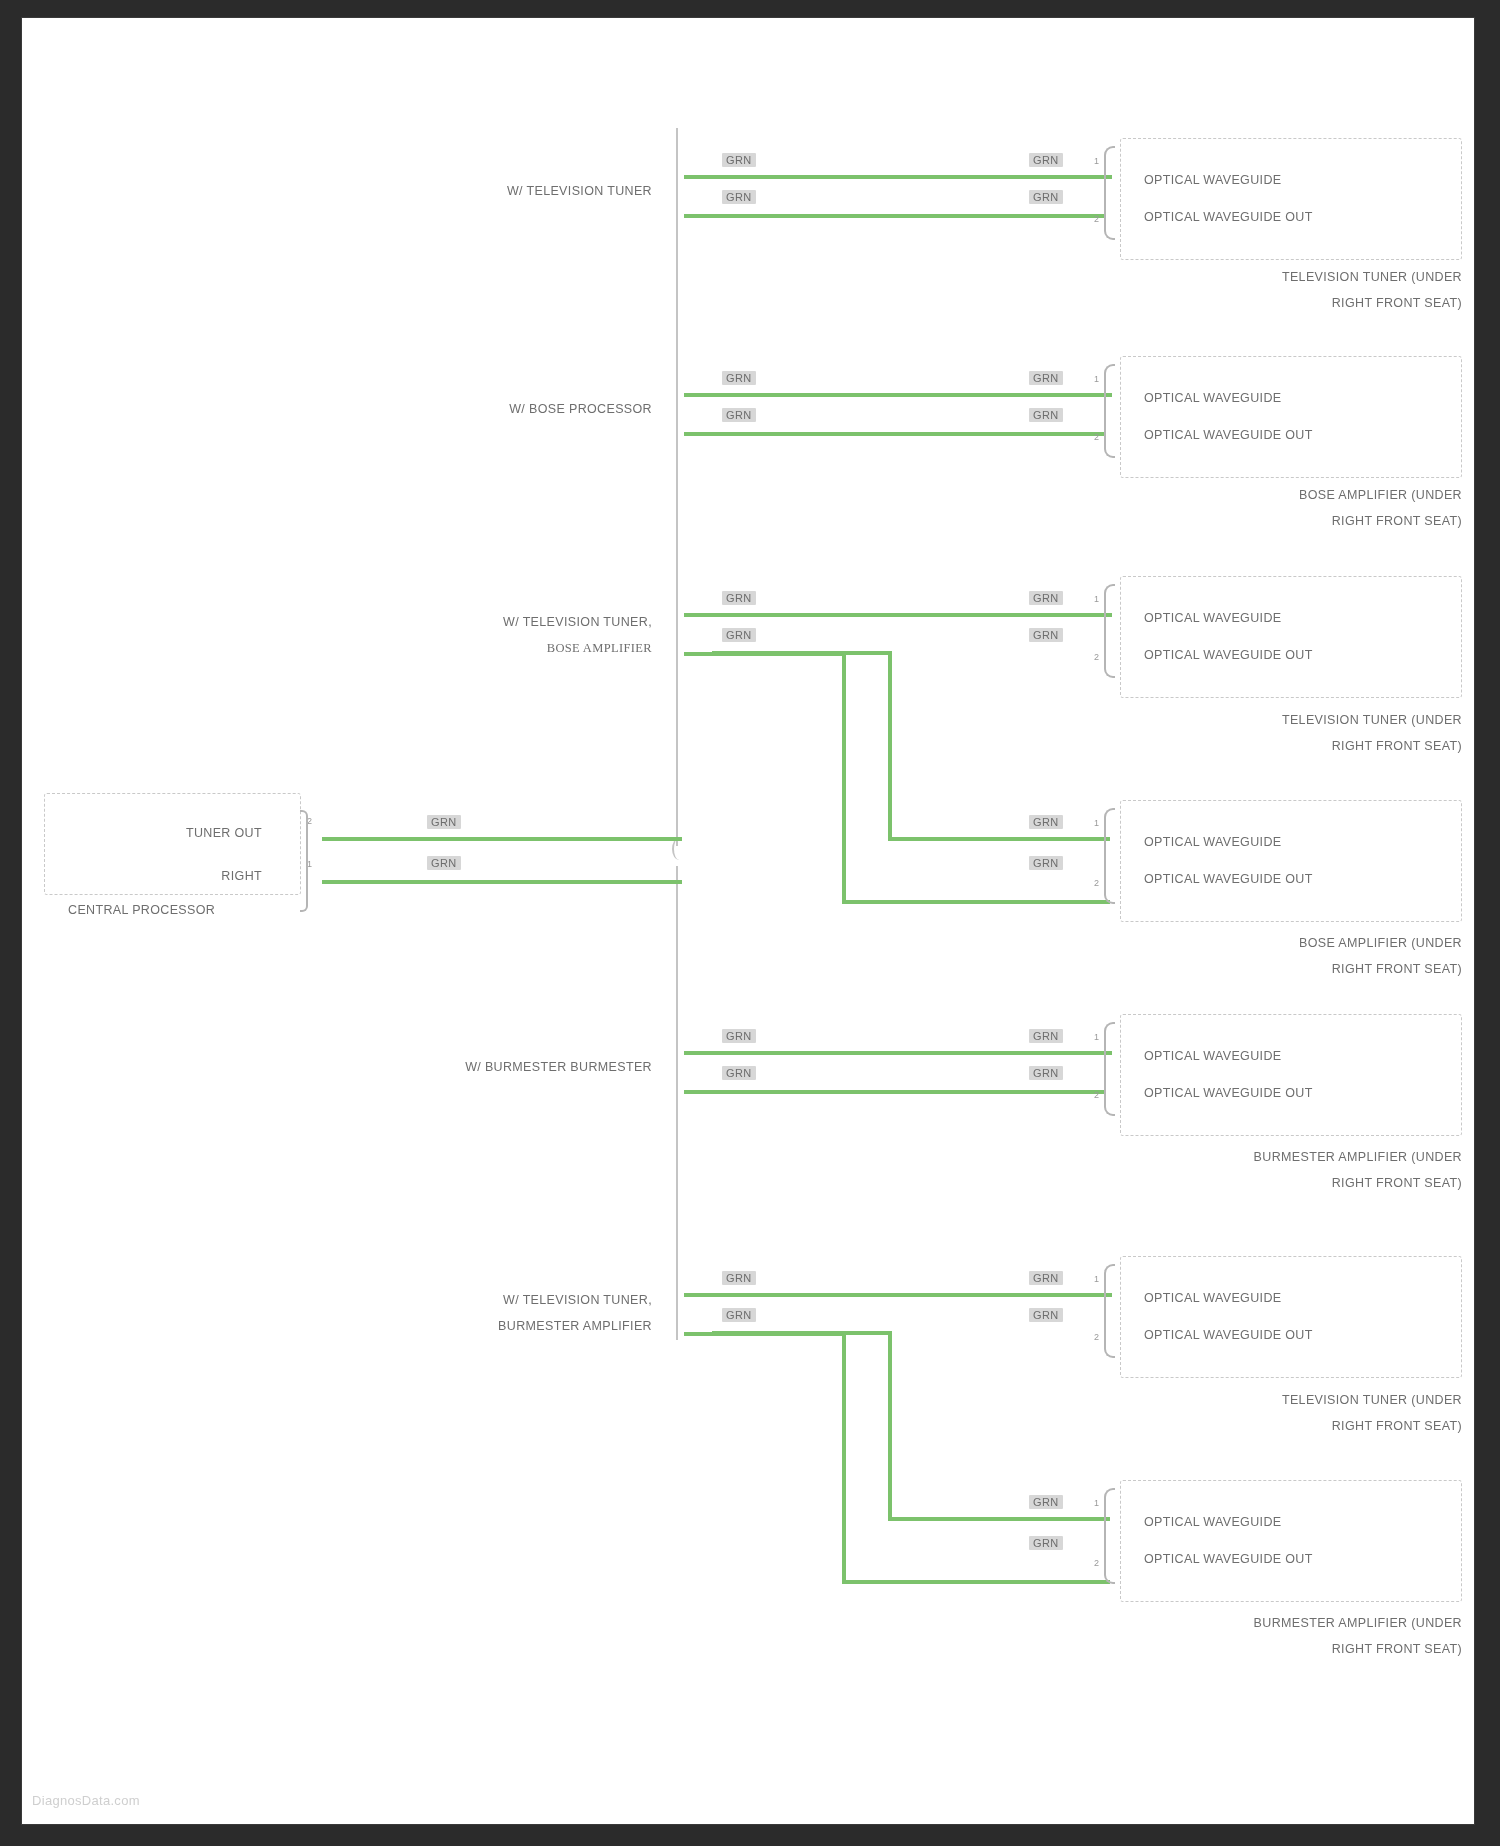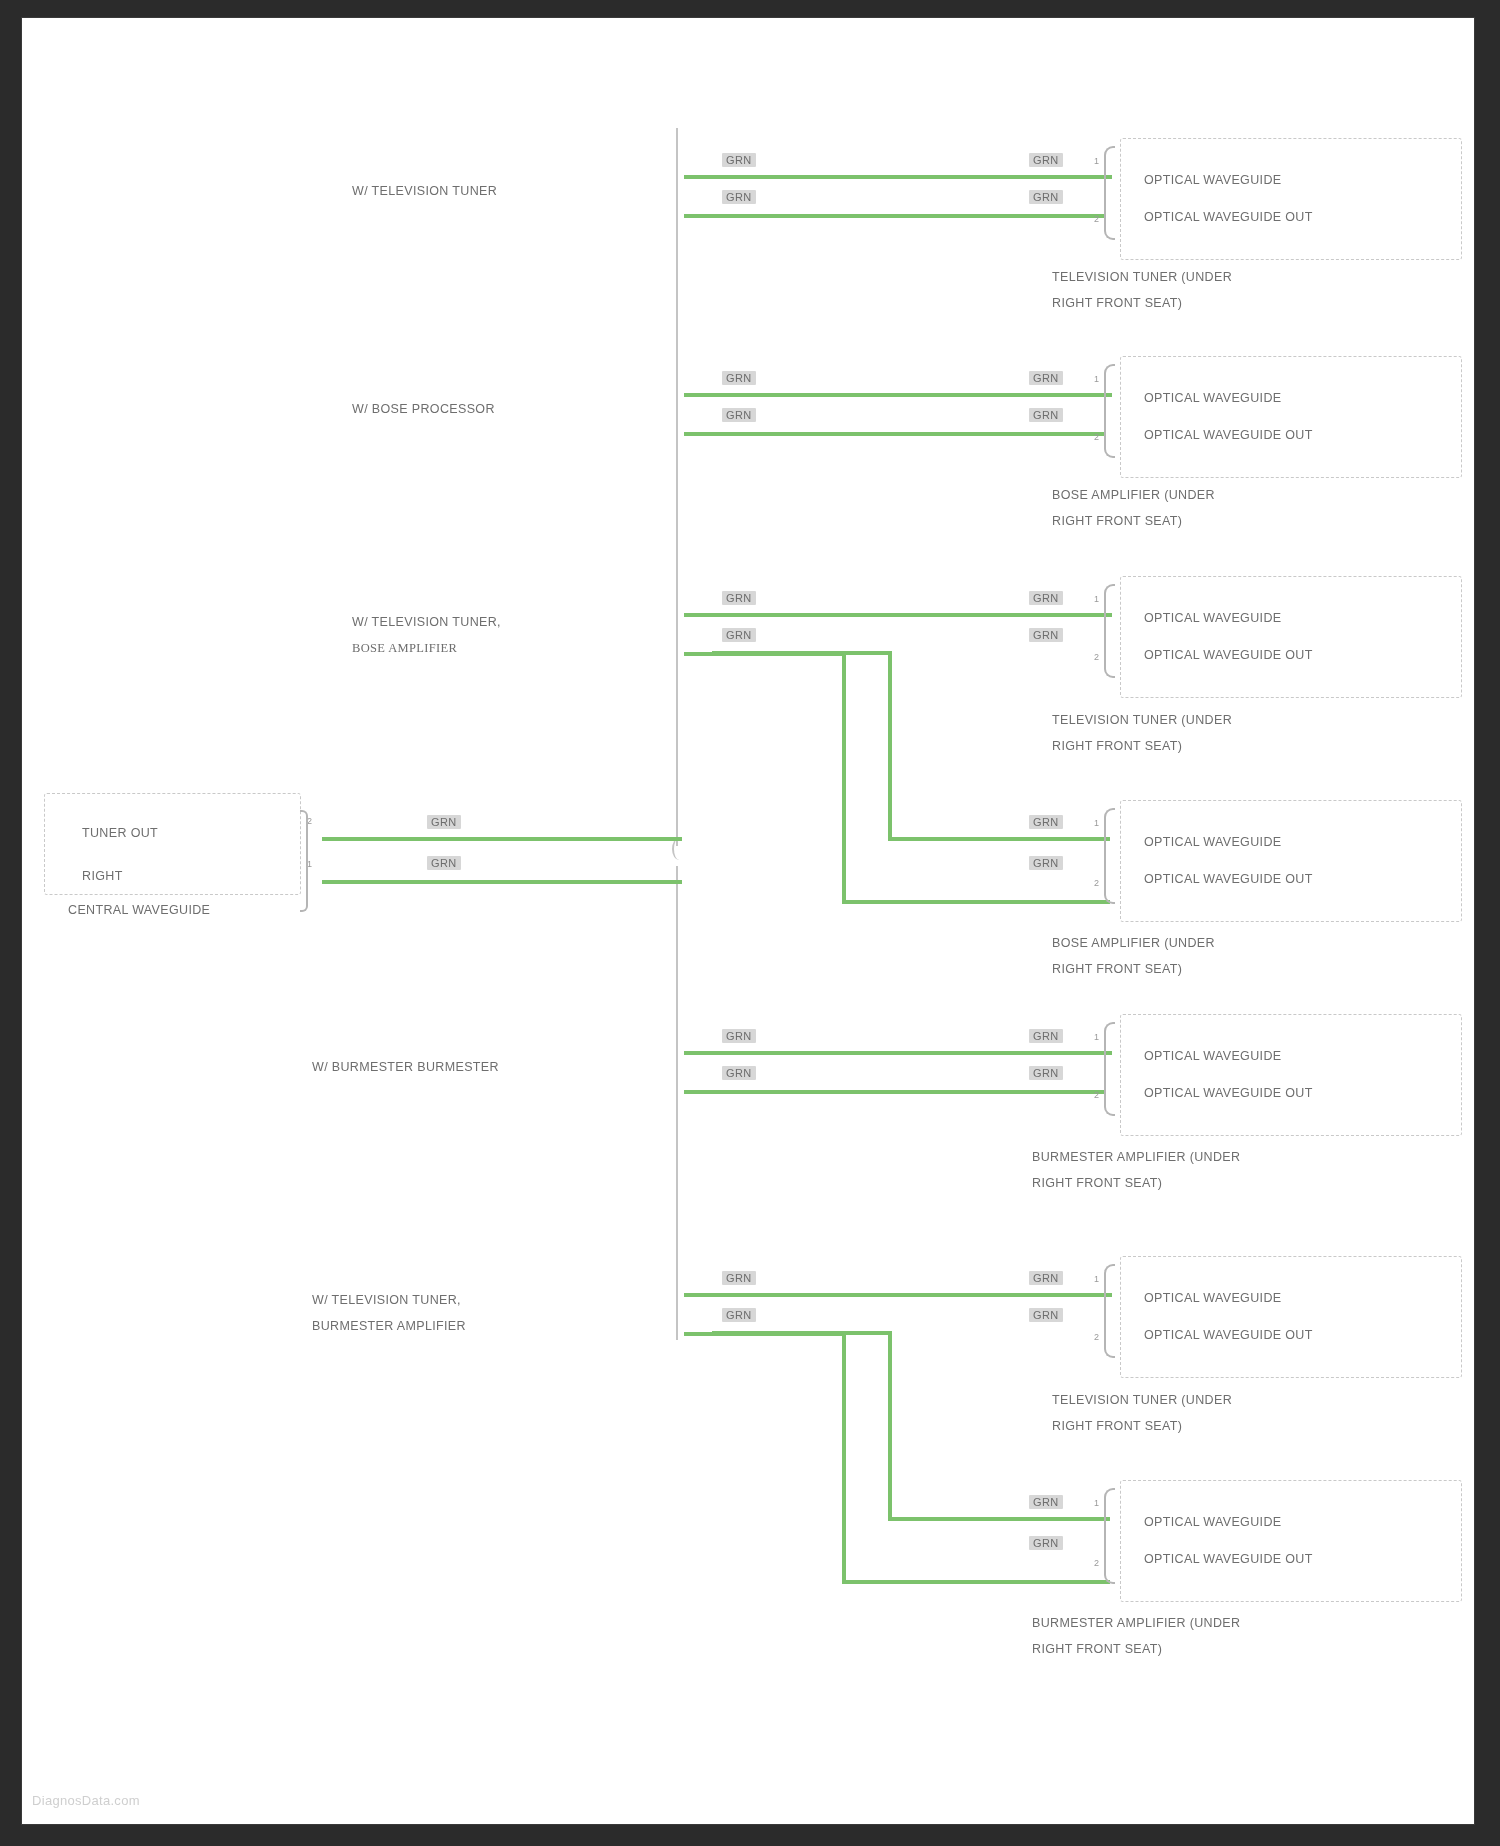--- a/index.html
+++ b/index.html
@@ -24,21 +24,21 @@
   .lbl{
     position:absolute;
     font-size:12.5px;
     letter-spacing:.35px;
     color:#6e6e6e;
     white-space:nowrap;
     line-height:15px;
     filter:blur(.65px);
     -webkit-font-smoothing:antialiased;
   }
-  .lbl.r{}
+  .lbl.r{text-align:right;}
 
   
   .wcode{
     position:absolute;
     font-size:11px;
     letter-spacing:.4px;
     color:#6d6d6d;
     background:#d7d7d7;
     padding:1px 4px 1px 4px;
     border-radius:1px;
@@ -113,21 +113,21 @@
     <div class="dashbox" style="left:22px;top:775px;width:255px;height:100px;"></div>
 
     <div class="lbl r" style="left:60px;top:808px;width:180px;">TUNER OUT</div>
     <div class="lbl r" style="left:60px;top:851px;width:180px;">RIGHT</div>
 
     <div class="pin" style="left:285px;top:798px;">2</div>
     <div class="pin" style="left:285px;top:841px;">1</div>
 
     <div class="bracket sm" style="left:278px;top:792px;height:98px;transform:scaleX(-1);"></div>
 
-    <div class="lbl" style="left:46px;top:885px;">CENTRAL WAVEGUIDE</div>
+    <div class="lbl" style="left:46px;top:885px;">CENTRAL PROCESSOR</div>
 
     <div class="spline" style="left:654px;top:110px;height:718px;"></div>
     <div class="splice-notch" style="left:650px;top:820px;"></div>
     <div class="spline" style="left:654px;top:848px;height:474px;"></div>
 
     <div class="lbl r" style="left:330px;top:166px;width:300px;">W/ TELEVISION TUNER</div>
 
     <div class="wire wh" style="left:662px;top:157px;width:428px;"></div>
     <div class="wire wh" style="left:662px;top:196px;width:420px;"></div>
 

